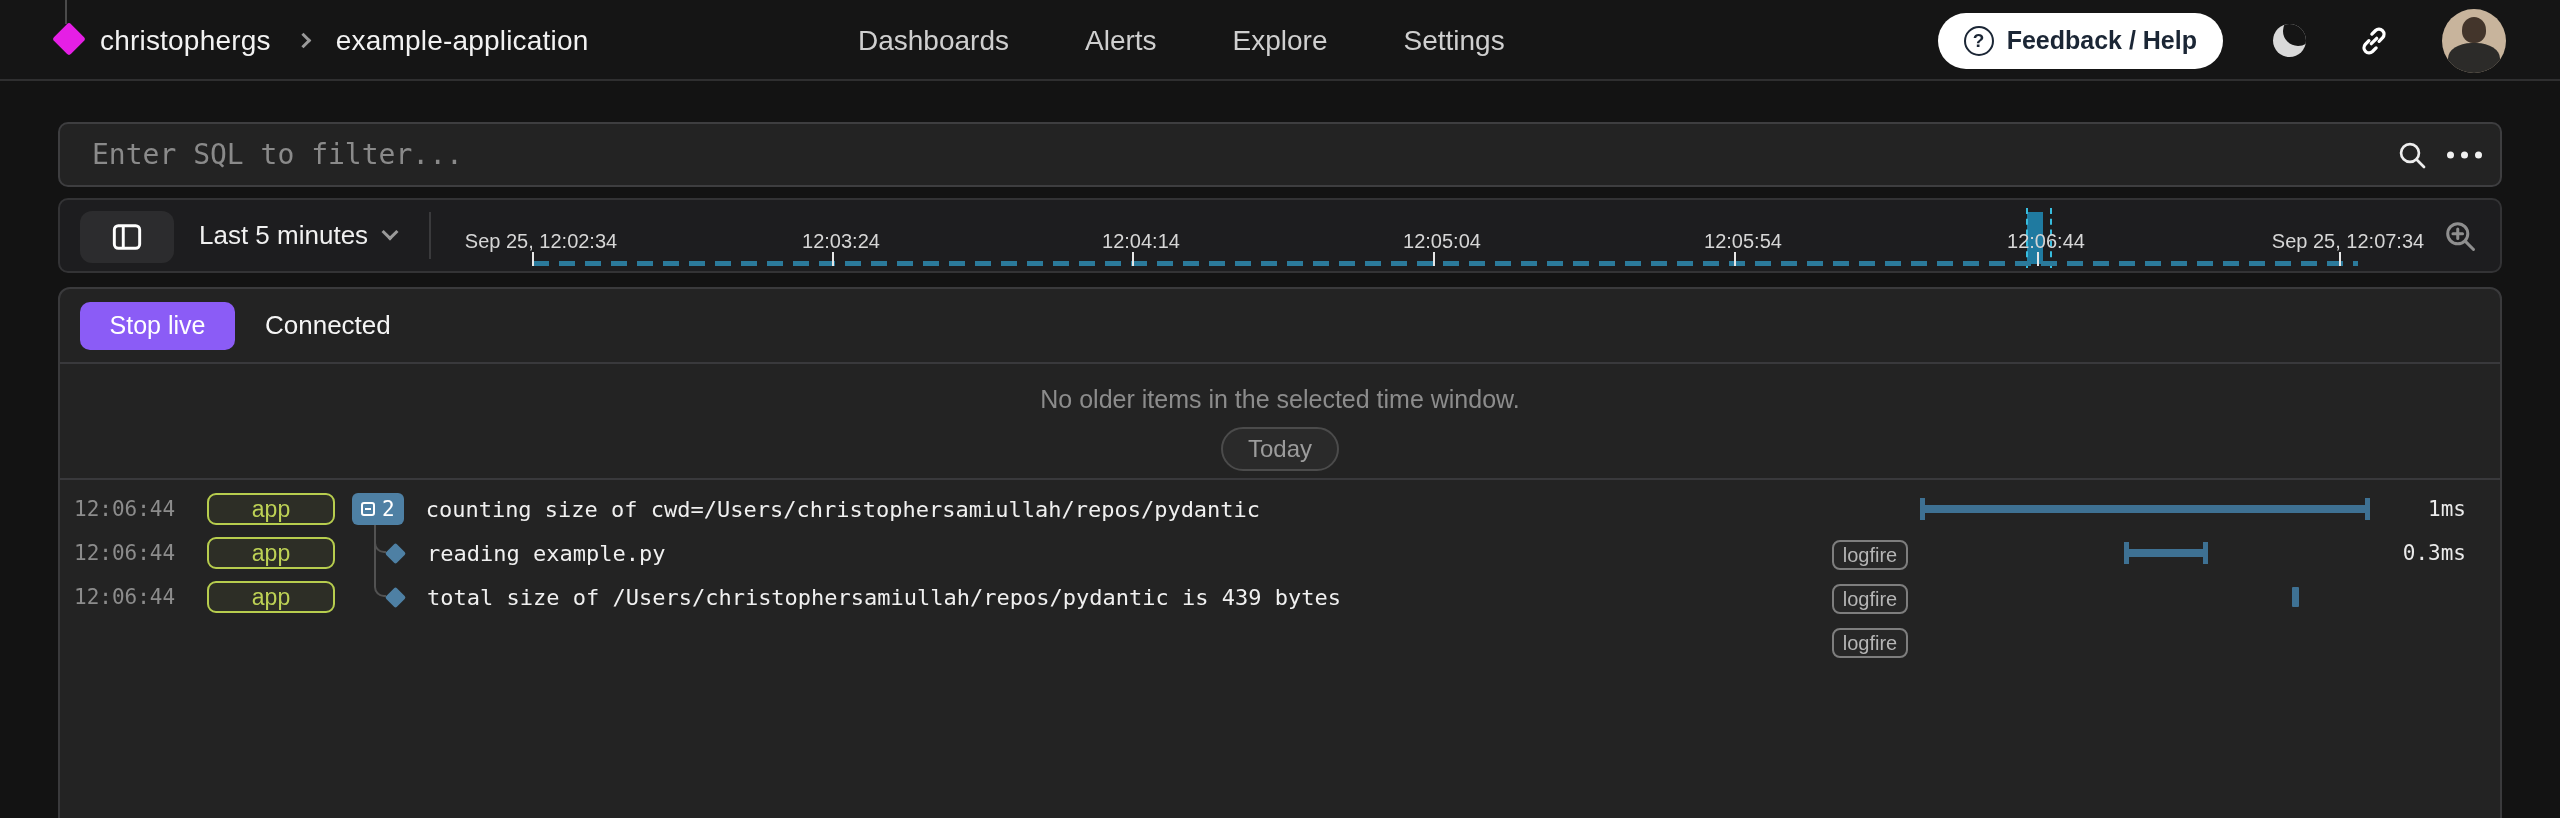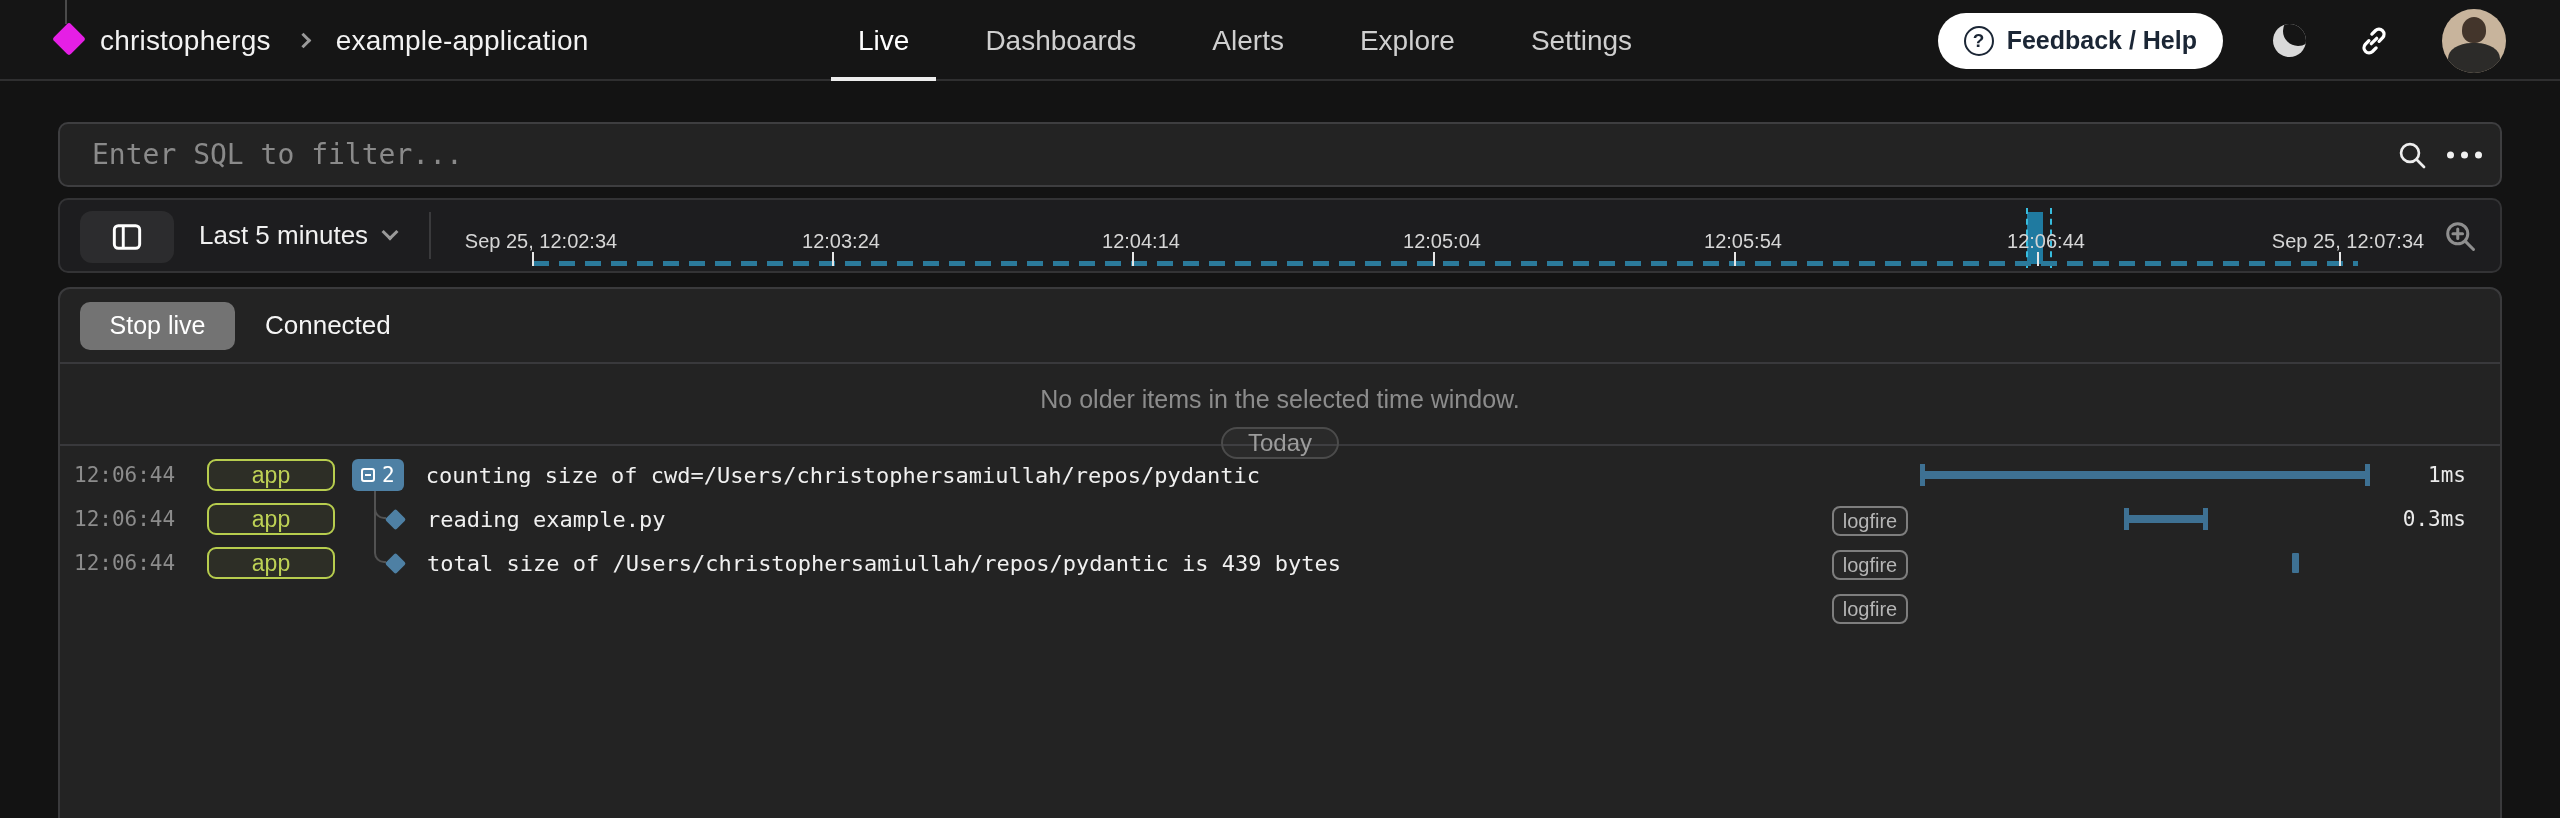--- a/index.html
+++ b/index.html
@@ -73,27 +73,27 @@
                 color:#d6d6d6; font-size:20px;margin-left:8px; }
   .tick-mark { position:absolute; top:52px; left:-1px; width:2px; height:14px; background:#e6e6e6; }
   .zoom-btn { position:absolute; right:22px; top:50%; transform:translateY(-50%); background:none;
               border:none; cursor:pointer; display:flex; }
 
   
   .live-panel { position:absolute; left:58px; top:287px; width:2444px; height:540px;
                 background:#232323; border:2px solid #3a3a3c; border-radius:12px 12px 0 0; }
   .live-header { height:75px; display:flex; align-items:center; padding:0 20px;
                  border-bottom:2px solid #39393c; }
-  .stop-live { width:155px; height:48px; border:none; border-radius:10px; background:#737373;
+  .stop-live { width:155px; height:48px; border:none; border-radius:10px; background:#8b5cf6;
                color:#ffffff; font-size:25px; font-family:inherit; cursor:pointer; }
   .connected { margin-left:30px; color:#f5f5f5; font-size:26px; }
   .hdr-right { margin-left:auto; display:flex; align-items:center; gap:46px; padding-right:14px; }
   .dd { display:flex; align-items:center; gap:14px; cursor:pointer; }
   .dd-label { color:#ededed; font-size:25px; }
-  .empty-zone { height:82px; display:flex; flex-direction:column; align-items:center;
+  .empty-zone { height:116px; display:flex; flex-direction:column; align-items:center;
                 border-bottom:2px solid #39393c; }
   .empty-msg { margin-top:21px; color:#8c8c8c; font-size:25px; }
   .today-pill { margin-top:13px; height:44px; padding:0 25px; border-radius:22px;
                 border:2px solid #4b4b4b; background:rgba(255,255,255,.035);
                 color:#9c9c9c; font-size:24px; font-family:inherit; cursor:pointer; }
   .rows { position:relative; padding-top:7px; }
   .log-row { position:relative; height:44px; display:flex; align-items:center; padding-left:14px; cursor:pointer; }
   .row-time { width:133px; font-family:"DejaVu Sans Mono", monospace; font-size:21px; color:#8c8c8c; }
   .scope-badge { width:128px; height:32px; border:2px solid #b7cd4e; border-radius:9px;
                  background:rgba(183,205,78,.07); color:#bdd155; font-size:23px;
@@ -132,21 +132,20 @@
 
   <header class="navbar">
     <div class="logo-tail"></div>
     <div class="logo-diamond"></div>
     <div class="crumbs">
       <span class="crumb">christophergs</span>
       <span class="chev-right"></span>
       <span class="crumb">example-application</span>
     </div>
     <nav class="tabs">
-      <div class="tab active">Live</div>
       <div class="tab">Dashboards</div>
       <div class="tab">Alerts</div>
       <div class="tab">Explore</div>
       <div class="tab">Settings</div>
     </nav>
     <div class="nav-right">
       <button class="feedback-btn">
         <span class="q-icon">?</span>
         <span class="feedback-label">Feedback / Help</span>
       </button>

